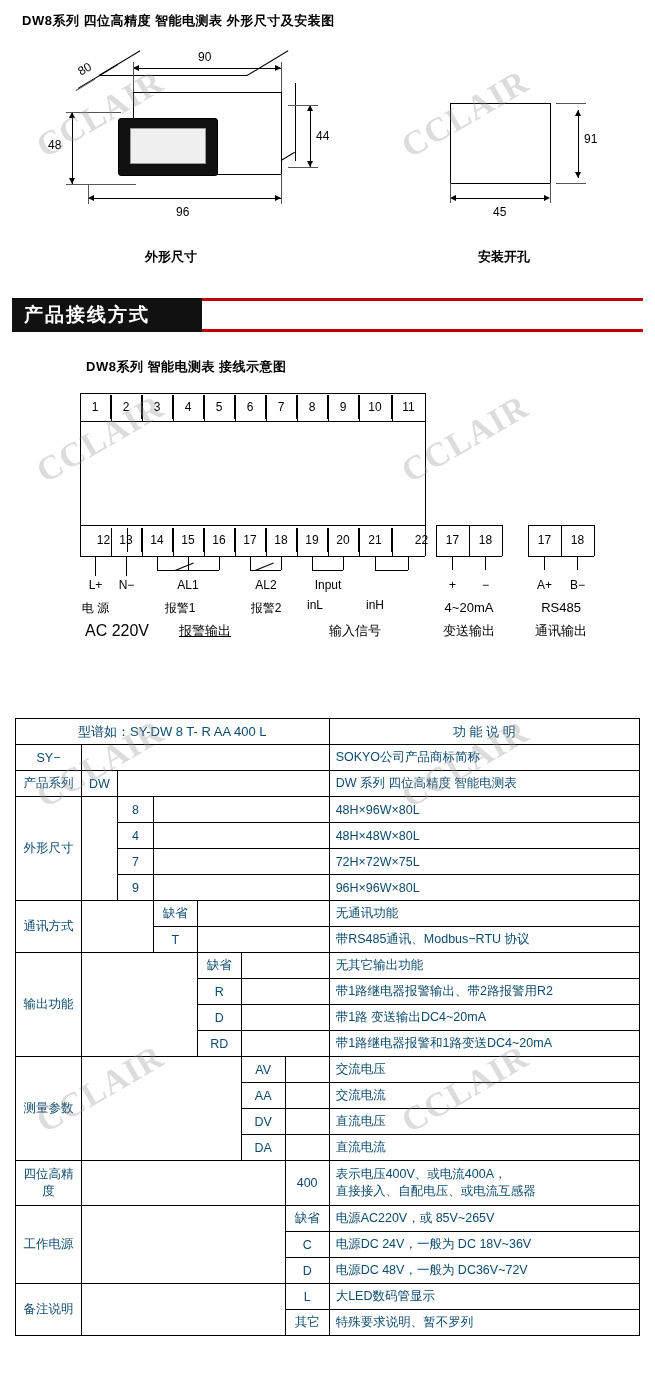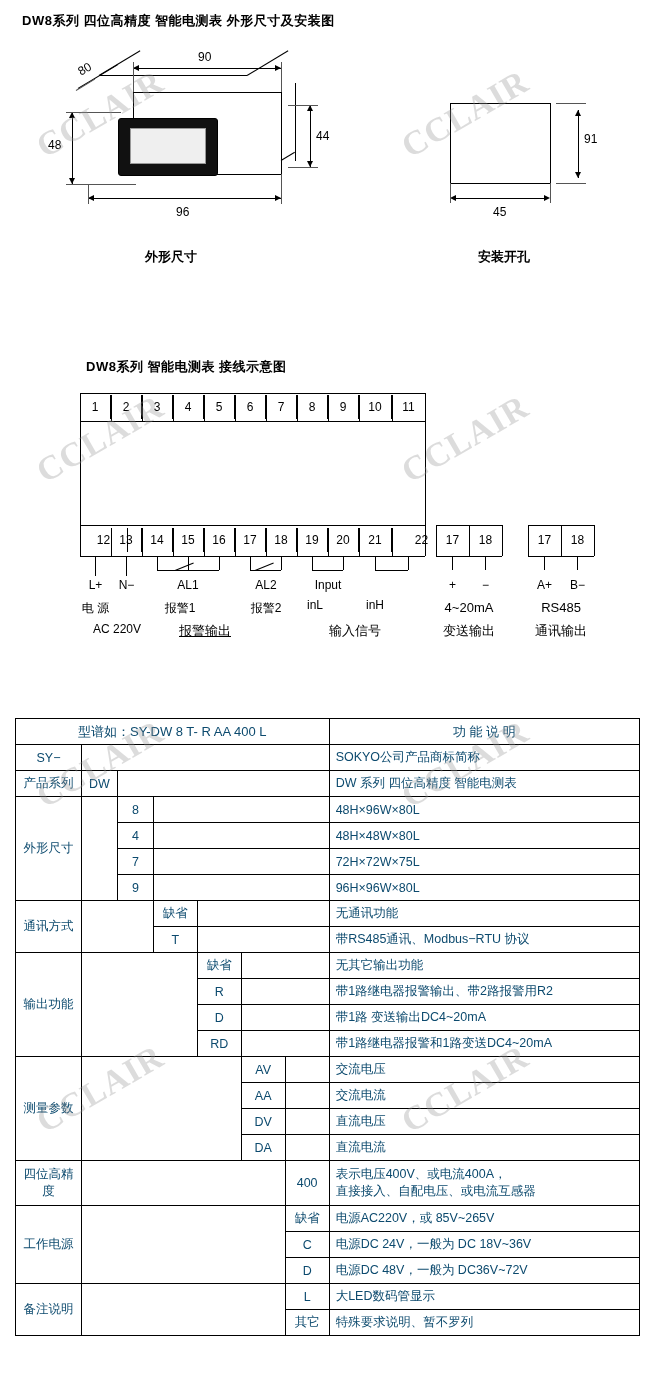--- a/index.html
+++ b/index.html
@@ -193,20 +193,25 @@
     <div class="ln hl" style="left:452px; top:198px; width:96px;"></div>
     <div class="arr arr-l" style="left:450px; top:195px;"></div>
     <div class="arr arr-r" style="left:544px; top:195px;"></div>
     <div class="ln vl" style="left:450px; top:183px; height:20px; background:#555;"></div>
     <div class="ln vl" style="left:550px; top:183px; height:20px; background:#555;"></div>
     <div class="dim-label" style="left:493px; top:205px;">45</div>
 
     <div class="caption" style="left:478px; top:248px;">安装开孔</div>
   </div>
 
+  <div class="section-head" style="top:298px;">
+    <div class="bar"></div>
+    <div class="blk"></div>
+    <div class="txt">产品接线方式</div>
+  </div>
 
   <div class="title-line" style="left:86px; top:358px; font-weight:bold;">DW8系列 智能电测表 接线示意图</div>
 
   <div>
 
     <div class="ln hl" style="left:80px; top:393px; width:345px;"></div>
     <div class="ln hl" style="left:80px; top:556px; width:345px;"></div>
     <div class="ln vl" style="left:80px; top:393px; height:163px;"></div>
     <div class="ln vl" style="left:425px; top:393px; height:163px;"></div>
 
@@ -289,21 +294,21 @@
     <div class="wire-label" style="left:240px; top:578px; width:52px;">AL2</div>
     <div class="wire-label" style="left:300px; top:578px; width:56px;">Input</div>
 
     <div class="wire-label" style="left:80px; top:600px; width:31px;">电 源</div>
     <div class="wire-label" style="left:111px; top:600px; width:31px;">　</div>
     <div class="wire-label" style="left:145px; top:600px; width:70px;">报警1</div>
     <div class="wire-label" style="left:236px; top:600px; width:60px;">报警2</div>
     <div class="wire-label" style="left:298px; top:598px; width:34px;">inL</div>
     <div class="wire-label" style="left:358px; top:598px; width:34px;">inH</div>
 
-    <div class="wire-label" style="left:72px; top:622px; width:90px; font-size:12px;">AC 220V</div>
+    <div class="wire-label" style="left:72px; top:622px; width:90px; font-size:16px;">AC 220V</div>
     <div class="wire-label" style="left:150px; top:622px; width:110px; font-size:13px;text-decoration:underline;">报警输出</div>
     <div class="wire-label" style="left:300px; top:622px; width:110px; font-size:13px;">输入信号</div>
 
     <div class="ln hl" style="left:436px; top:525px; width:66px;"></div>
     <div class="ln hl" style="left:436px; top:556px; width:66px;"></div>
     <div class="ln vl" style="left:436px; top:525px; height:31px;"></div>
     <div class="ln vl" style="left:469px; top:525px; height:31px;"></div>
     <div class="ln vl" style="left:502px; top:525px; height:31px;"></div>
     <div class="term-cell" style="left:436px; top:528px; width:33px; border-right:none;">17</div>
     <div class="term-cell" style="left:469px; top:528px; width:33px; border-right:none;">18</div>

